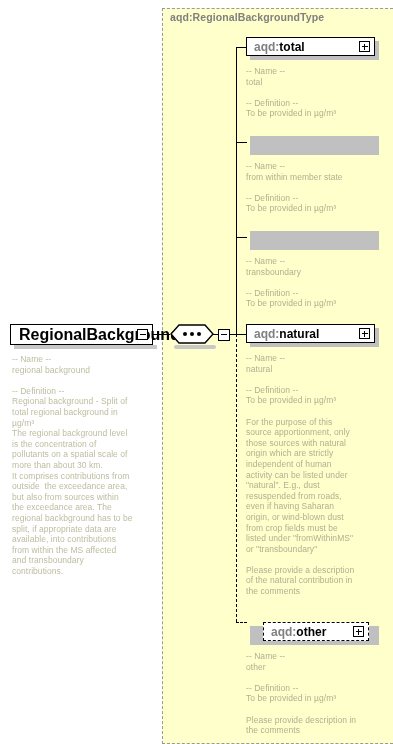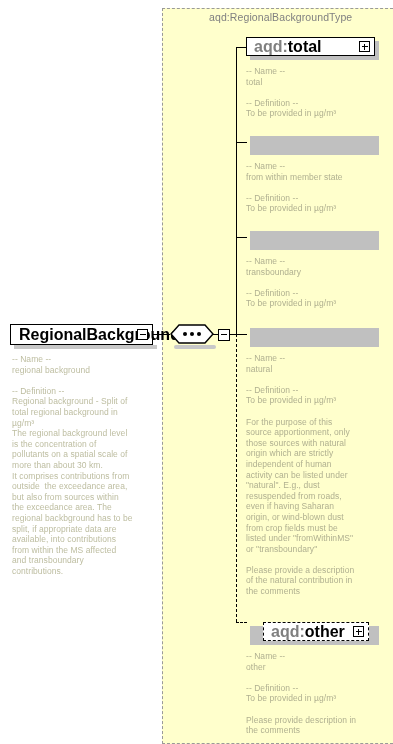--- a/index.html
+++ b/index.html
@@ -31,25 +31,24 @@
     background: #ffffcc;
     border: 1px dashed #999999;
     border-right: none;
     box-sizing: border-box;
   }
   .type-title {
     position: absolute;
     left: 170px;
     top: 11px;
     font-size: 10.5px;
-    font-weight: normal;
+    font-weight: bold;
     color: #808080;
     letter-spacing: 0.1px;
     white-space: nowrap;
-    margin-left: 39px;
   }
 
   
   .node {
     position: absolute;
     box-sizing: border-box;
     background: #ffffff;
     border: 1.5px solid #000000;
     height: 19px;
   }
@@ -59,21 +58,21 @@
   .node-shadow {
     position: absolute;
     background: #c0c0c0;
     height: 19px;
   }
   .node-label {
     position: absolute;
     left: 7px;
     top: 50%;
     transform: translateY(-50%);
-    font-size: 16px;
+    font-size: 12px;
     font-weight: bold;
     color: #000000;
     white-space: nowrap;
   }
   .node-label .ns {
     color: #808080;
     font-weight: bold;
   }
 
   
@@ -264,20 +263,26 @@
   <div class="line hline" style="left:236px; top:237px; width:11px;"></div>
   <div class="node-shadow" style="left:250px; top:231px; width:129px; height:19px;"></div>
   <div class="doc" style="left:246px; top:256px; width:140px;">-- Name --
 transboundary
 
 -- Definition --
 To be provided in µg/m³</div>
 
   <div class="line hline" style="left:236px; top:334px; width:11px;"></div>
   <div class="node-shadow" style="left:250px; top:328px; width:129px; height:19px;"></div>
+  <div class="node" style="left:246px; top:324px; width:129px;">
+    <span class="node-label">
+      <span class="ns">aqd:</span><span>natural</span>
+    </span>
+    <span class="toggle plus" style="right:4px;"></span>
+  </div>
   <div class="doc" style="left:246px; top:353px; width:142px;">-- Name --
 natural
 
 -- Definition --
 To be provided in µg/m³
 
 For the purpose of this
 source apportionment, only
 those sources with natural
 origin which are strictly

